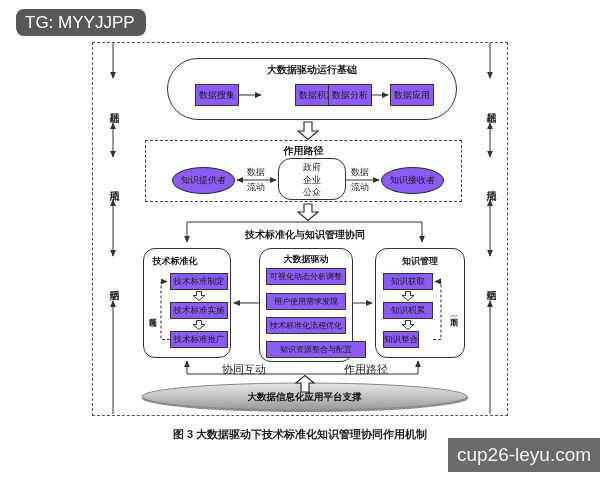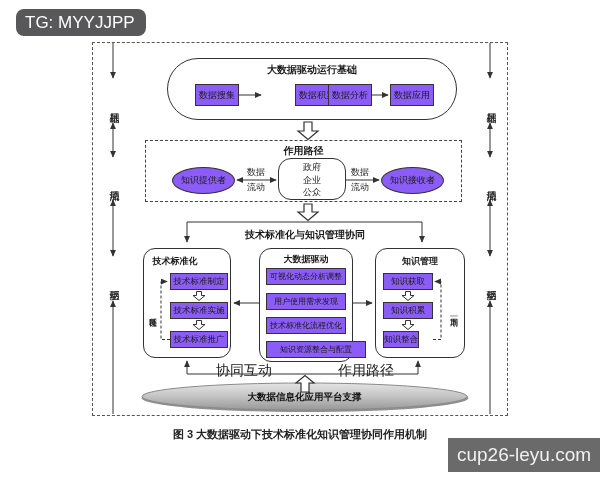--- a/index.html
+++ b/index.html
@@ -16,21 +16,21 @@
   .rbox{border:1px solid #333;border-radius:12px;}
   .dashedbox{border:1px dashed #444;}
   .title{font-weight:bold;font-size:10px;text-align:center;}
   .btitle{font-weight:bold;font-size:9px;text-align:center;}
   .cell{border:1px solid #333;background:#8b5cf6;font-size:8.5px;text-align:center;line-height:15px;}
   .cell-sm{font-size:8px;}
   .ellipse{border:1px solid #333;border-radius:50%;font-size:9px;text-align:center;line-height:25px;background:#8b5cf6;}
   .cstadium{border:1px solid #333;border-radius:13px;font-size:9px;text-align:center;padding-top:2px;background:#fff;}
   .cstadium span{display:block;line-height:12.5px;}
   .flowlbl{display:flex;flex-direction:column;justify-content:space-between;font-size:9px;text-align:center;}
-  .small-lbl{font-size:14px;text-align:center;}
+  .small-lbl{font-size:11px;text-align:center;}
   .platform-text{font-size:9.5px;font-weight:bold;text-align:center;line-height:27px;color:#111;}
   .caption{font-size:11px;font-weight:bold;text-align:center;color:#222;}
 </style>
 </head>
 <body>
 
 <svg class="layer" width="600" height="480" viewBox="0 0 600 480">
   <defs>
     <marker id="ah" markerWidth="8" markerHeight="7" refX="6.2" refY="3" orient="auto-start-reverse">
       <path d="M0,0 L7,3 L0,6 Z" fill="#333"></path>

